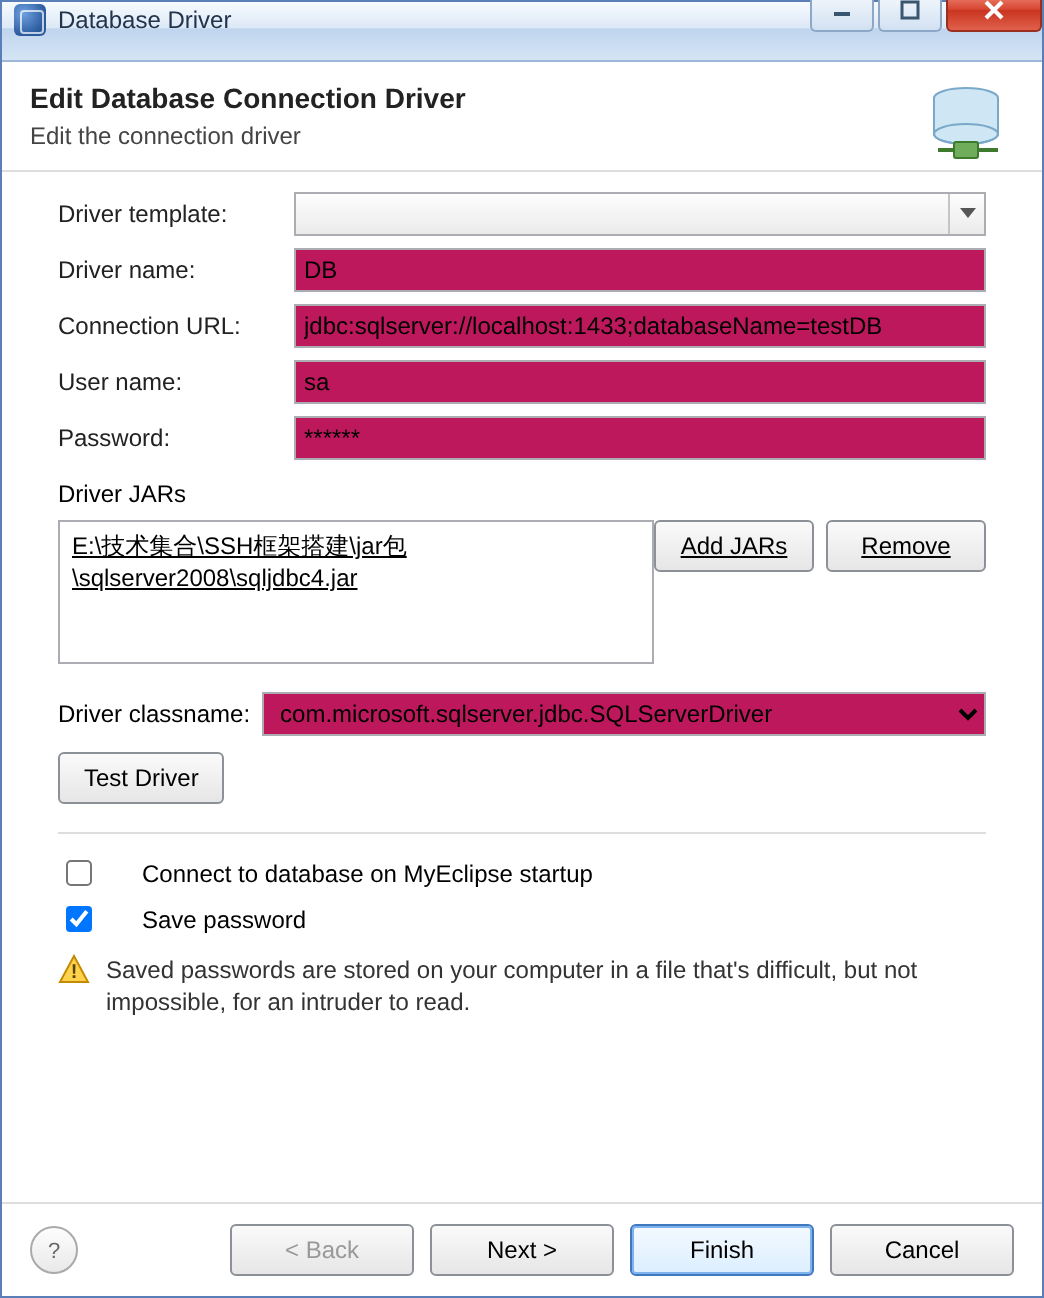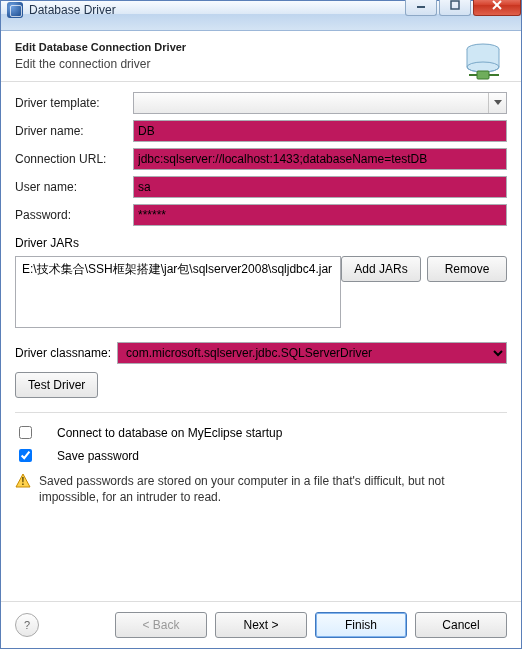--- a/index.html
+++ b/index.html
@@ -48,29 +48,29 @@
     display:flex;align-items:center;justify-content:center;
     font-size:11px; color:#3a556e;
   }
   .win-btn.close { width:48px; background: linear-gradient(#f08d7d,#d64530 46%,#c8341f 47%,#e0604b); border-color:#9a2f20; color:#fff;}
   .header-section {
     background: #fff;
     border-bottom: 1px solid #ddd;
     padding: 10px 14px 10px 14px;
     position: relative;
   }
-  .header-title { font-size: 11px; font-weight: bold; color:#222; margin-bottom:4px;}
+  .header-title { font-size: 14px; font-weight: bold; color:#222; margin-bottom:4px;}
   .header-sub { font-size: 12px; color:#444;}
   .header-icon {
     position:absolute; right:14px; top:10px;
     width:48px; height:48px;
   }
   .body-area {
     flex:1;
-    padding: 10px 14px;
+    padding: 10px 28px;
     overflow:hidden;
   }
   .row { display:flex; align-items:center; margin-bottom:6px; }
   .label { width: 118px; color:#222; }
   .field { flex:1; }
   input[type=text], .combo, select {
     width:100%;
     height:22px;
     border:1px solid #abadb3;
     padding:2px 4px;
@@ -81,21 +81,21 @@
   .combo {
     background:linear-gradient(#fdfdfd,#ebebeb);
     position:relative;
   }
   .combo-arrow {
     position:absolute; right:0; top:0; width:18px; height:100%;
     display:flex;align-items:center;justify-content:center;
     border-left:1px solid #c5c5c5;
   }
   .section-label { margin:10px 0 6px 0; }
-  .jar-block { display:flex; gap:0; }
+  .jar-block { display:flex; gap:0;text-decoration:underline; }
   .jar-list {
     flex:1;
     border:1px solid #abadb3;
     height:72px;
     padding:4px 6px;
     background:#fff;
     font-size:12px;
   }
   .jar-btns { display:flex; flex-direction:row; gap:6px; }
   .btn {

